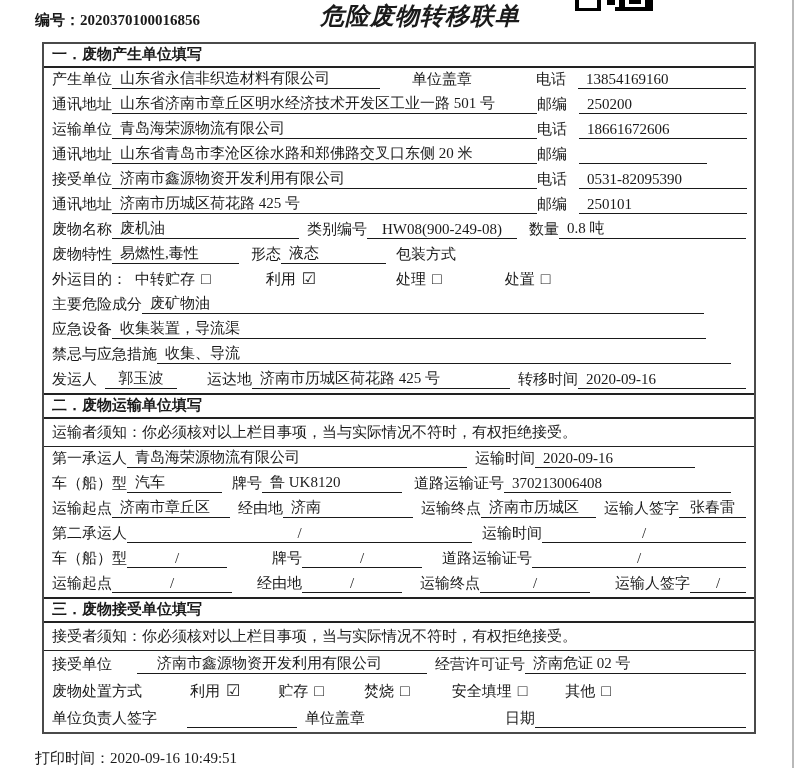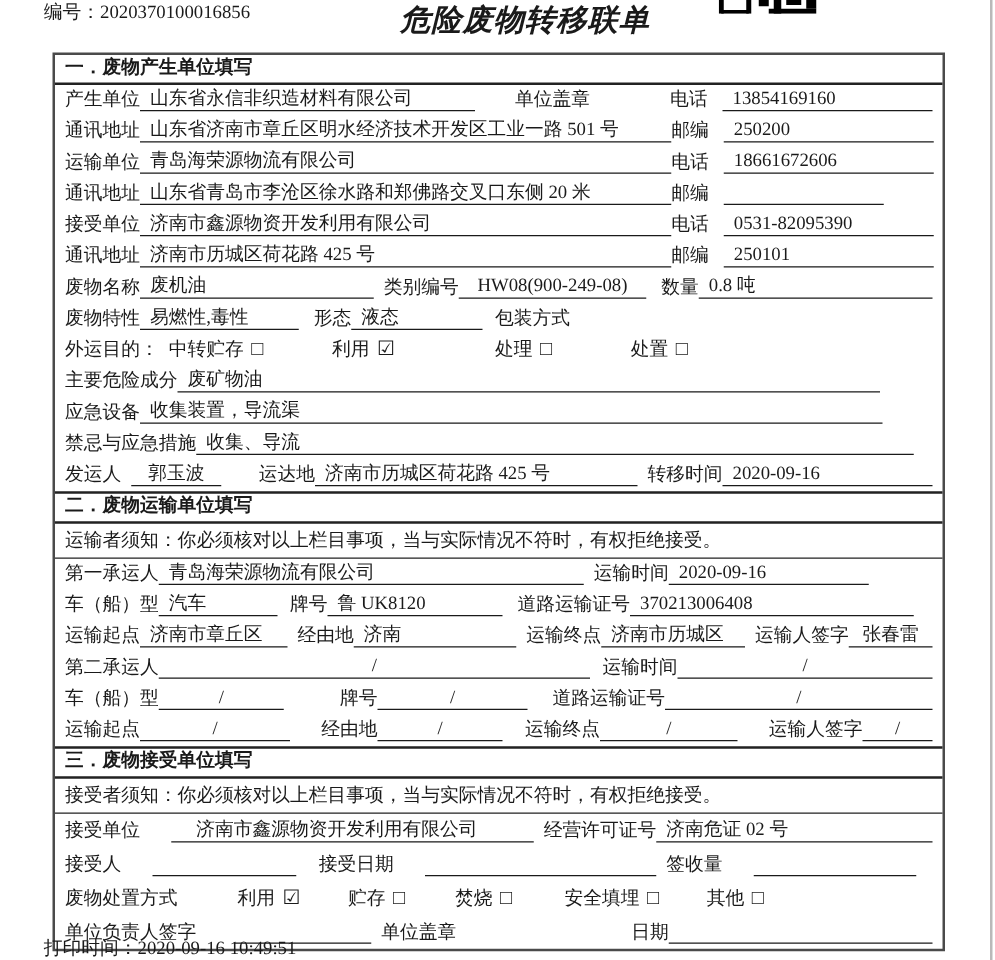--- a/index.html
+++ b/index.html
@@ -1,18 +1,18 @@
 <!DOCTYPE html>
 <html><head>
 <meta charset="utf-8">
 <style>
   html,body{margin:0;padding:0;background:#fff;}
   .page{position:relative;width:796px;height:768px;background:#fff;overflow:hidden;
         font-family:"Liberation Serif","DejaVu Serif",serif;color:#1a1a1a;font-size:15px;}
-  .serial{position:absolute;left:35px;top:0;white-space:nowrap;}
+  .serial{position:absolute;left:35px;top:11px;white-space:nowrap;font-weight:bold;}
   .doc-title{position:absolute;top:0;left:50%;transform:translateX(calc(-50% + 22px));
              font-size:24px;font-weight:bold;white-space:nowrap;letter-spacing:1px;font-style:italic;}
   .qr{position:absolute;left:575px;top:0;}
   .right-edge{position:absolute;left:792px;top:0;width:2px;height:768px;background:#b9b9b9;}
   .form{position:absolute;left:42px;top:42px;width:714px;border:2px solid #4a4a4a;box-sizing:border-box;background:#fff;}
   .sec-head{height:22px;line-height:21px;font-weight:bold;padding-left:8px;border-bottom:2px solid #222;}
   .sec-head.mid{border-top:2px solid #222;}
   .notice{height:27px;display:flex;align-items:center;padding-left:8px;border-bottom:1px solid #222;white-space:nowrap;}
   .row{display:flex;align-items:flex-end;height:25px;padding:0 8px 4px 8px;box-sizing:border-box;}
   .row.r27{height:27px;}
@@ -222,28 +222,20 @@
 
     <div class="notice">接受者须知：你必须核对以上栏目事项，当与实际情况不符时，有权拒绝接受。</div>
 
     <div class="row r27">
       <span class="lbl">接受单位</span>
       <span class="u" style="width:290px;margin-left:25px;padding-left:20px">济南市鑫源物资开发利用有限公司</span>
       <span class="lbl" style="margin-left:8px">经营许可证号</span>
       <span class="u fill">济南危证 02 号</span>
     </div>
 
-    <div class="row r27">
-      <span class="lbl">接受人</span>
-      <span class="u" style="width:115px;margin-left:25px"></span>
-      <span class="lbl" style="margin-left:18px">接受日期</span>
-      <span class="u" style="width:185px;margin-left:25px"></span>
-      <span class="lbl" style="margin-left:8px">签收量</span>
-      <span class="u" style="width:130px;margin-left:25px"></span>
-    </div>
 
     <div class="row r27">
       <span class="lbl">废物处置方式</span>
       <span class="opt" style="margin-left:48px"><span>利用</span><span class="cb">☑</span></span>
       <span class="opt" style="margin-left:38px"><span>贮存</span><span class="cb">□</span></span>
       <span class="opt" style="margin-left:40px"><span>焚烧</span><span class="cb">□</span></span>
       <span class="opt" style="margin-left:42px"><span>安全填埋</span><span class="cb">□</span></span>
       <span class="opt" style="margin-left:38px"><span>其他</span><span class="cb">□</span></span>
     </div>
 

